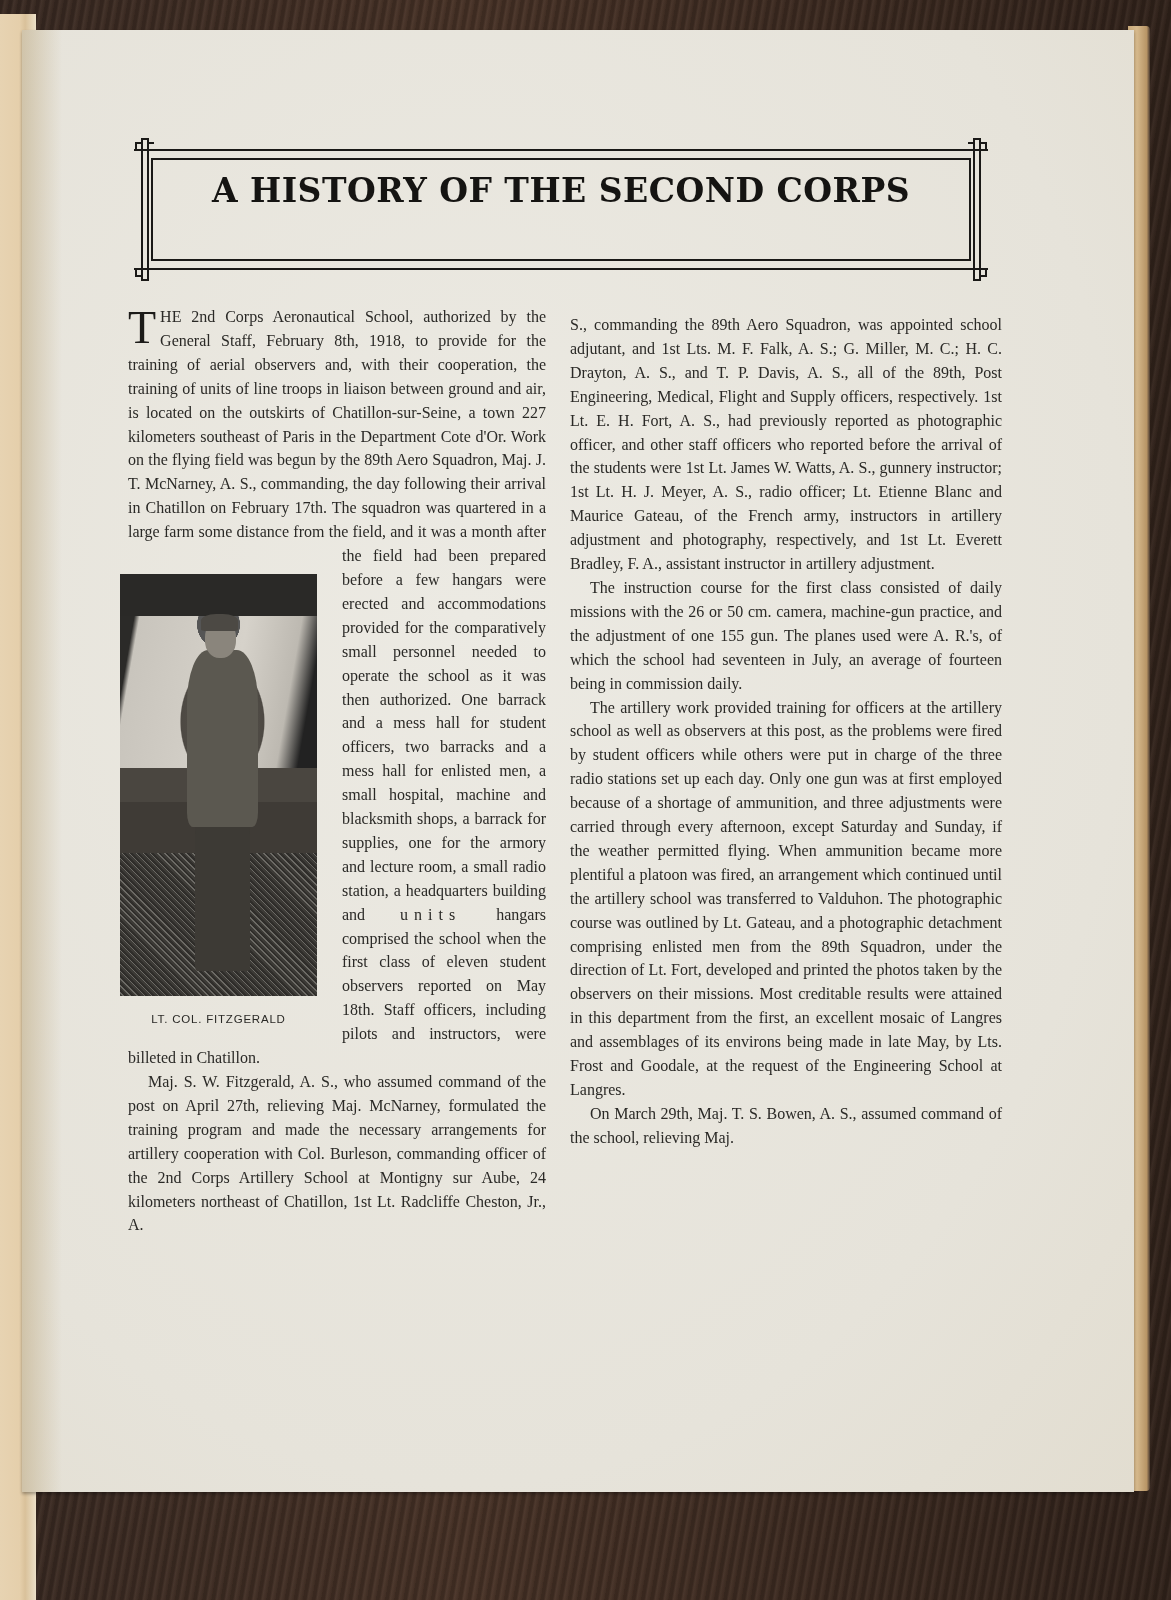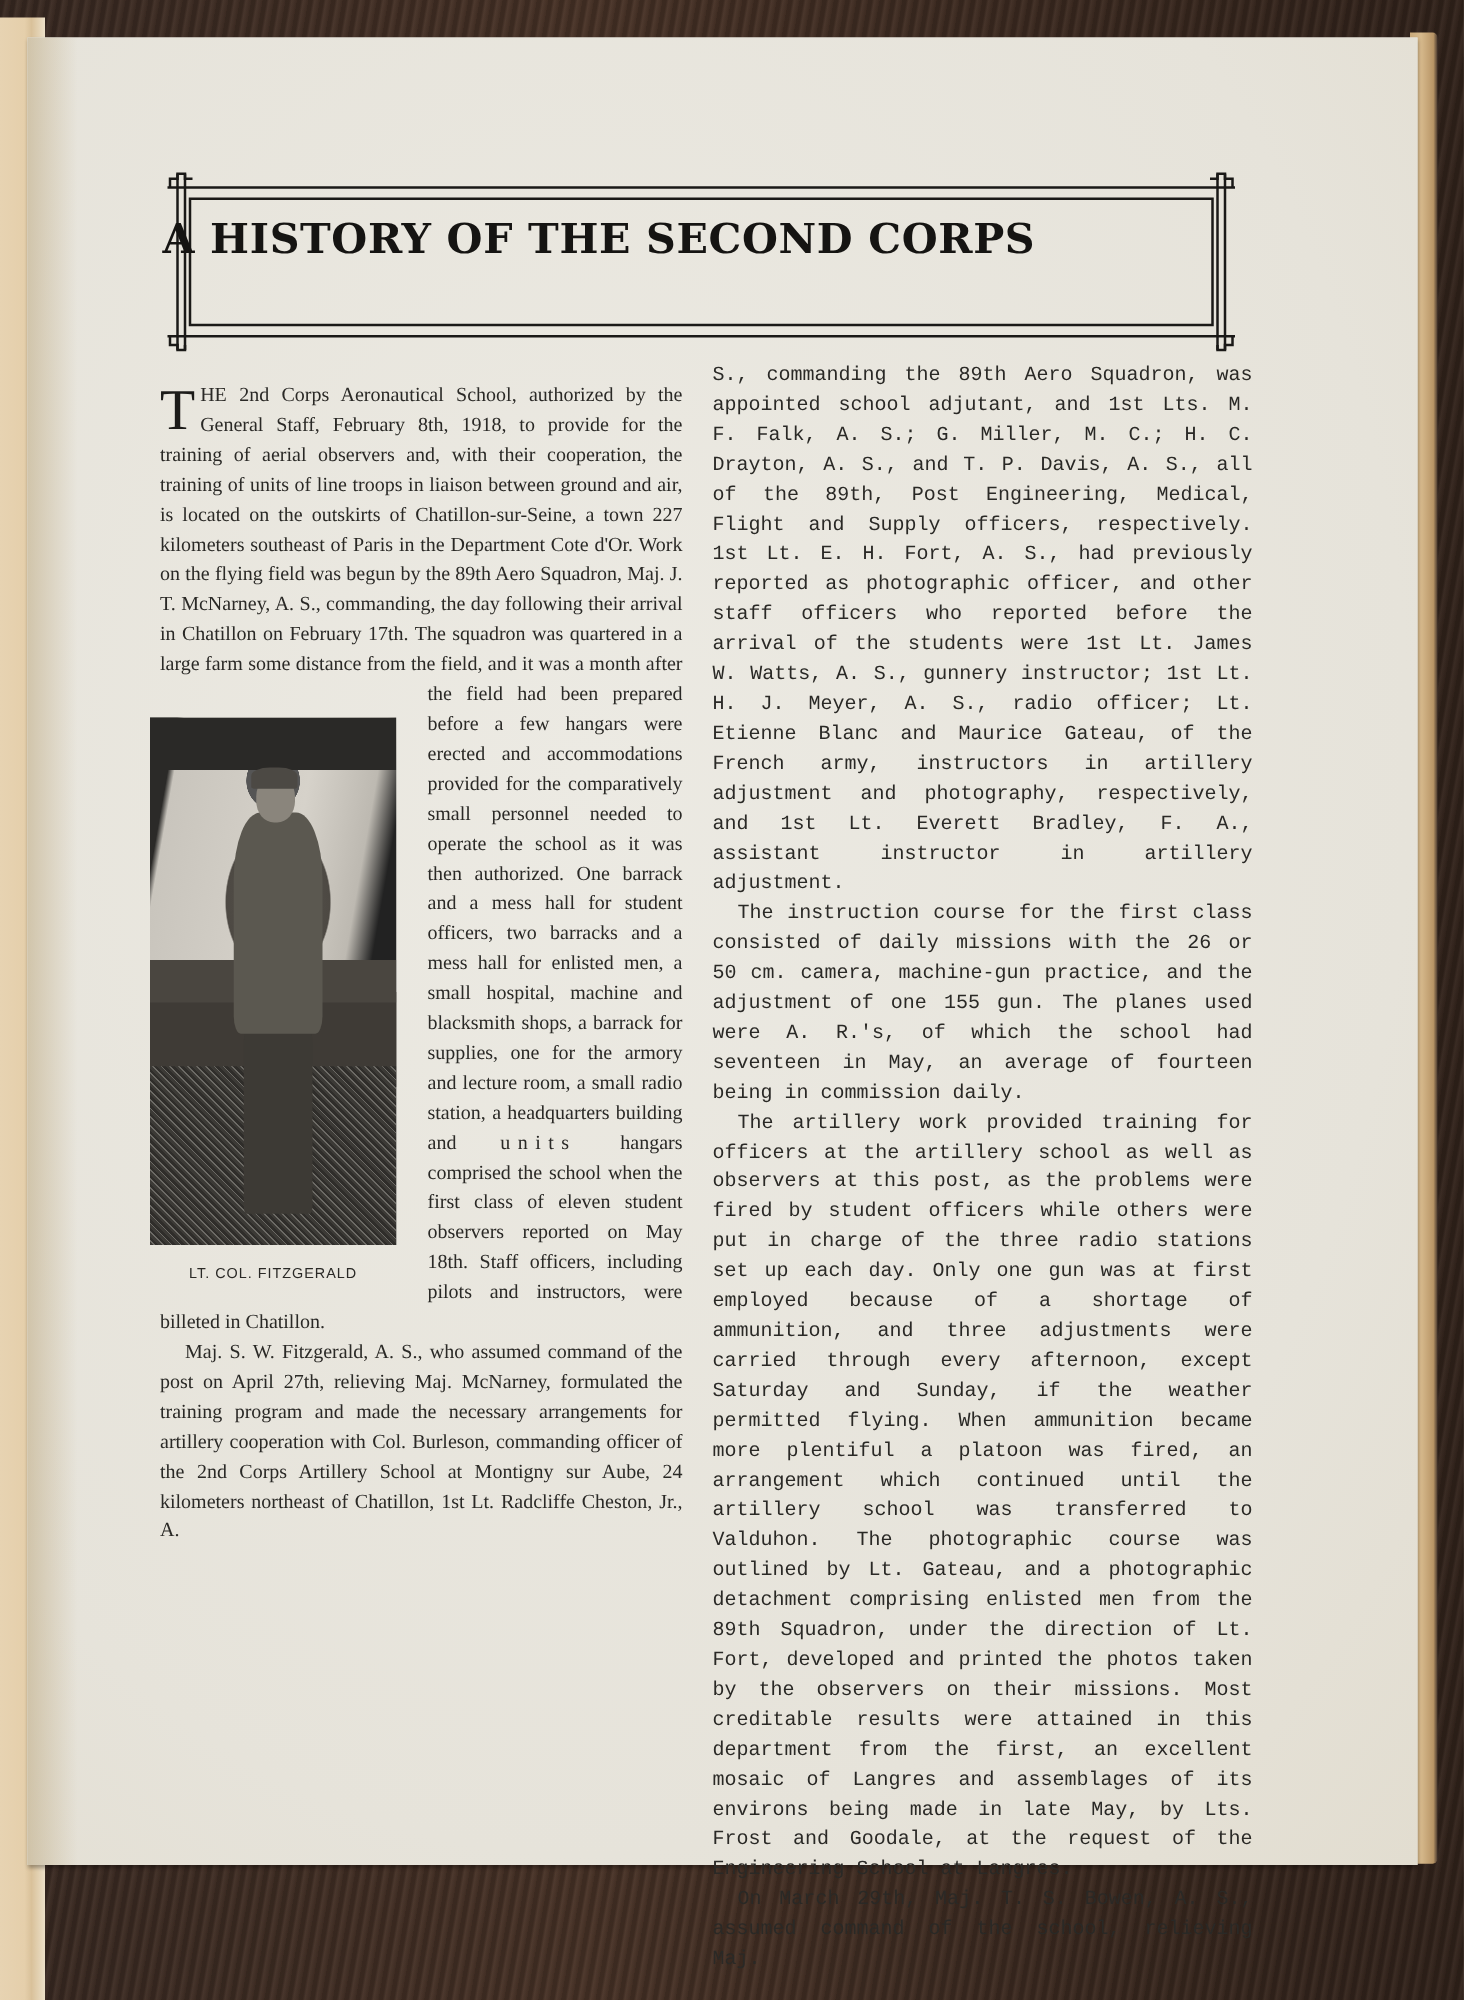--- a/index.html
+++ b/index.html
@@ -31,38 +31,38 @@
       position: absolute; left: 22px; top: 30px; width: 40px; height: 1462px;
       background: linear-gradient(90deg, rgba(190,170,130,0.55), rgba(230,225,210,0));
     }
     
     .title-frame {
       position: absolute; left: 130px; top: 137px; width: 862px; height: 145px;
     }
     .title-frame svg { position: absolute; left: 0; top: 0; }
     .title-text {
       position: absolute; left: 0; top: 34px; width: 862px;
-      text-align: left;
+      text-align: center;
       font-family: "DejaVu Serif", "Liberation Serif", serif;
       font-weight: bold;
       font-size: 33px;
       line-height: 40px;
       letter-spacing: 0.5px;
       color: #151412;
     }
     
     .col {
       position: absolute;
       font-size: 16px;
       line-height: 23.9px;
       color: #2a2926;
       text-align: justify;
     }
     .col-left { left: 128px; top: 305px; width: 418px; }
-    .col-right { left: 570px; top: 289px; width: 432px; font-family: Liberation Mono, monospace; }
+    .col-right { left: 570px; top: 313px; width: 432px; }
     .col p { text-indent: 0; }
     .col p.ind { text-indent: 20px; }
     .dropcap {
       float: left;
       font-size: 46px;
       line-height: 38px;
       margin: 4px 4px 0 0;
       color: #1c1b19;
     }
     .photo-block {
@@ -151,16 +151,16 @@
     </span>
     <span>had been prepared before a few hangars were erected and accommodations provided for the comparatively small personnel needed to operate the school as it was then authorized. One barrack and a mess hall for student officers, two barracks and a mess hall for enlisted men, a small hospital, machine and blacksmith shops, a barrack for supplies, one for the armory and lecture room, a small radio station, a headquarters building and</span>
     <span class="spaced">units</span>
     <span>hangars comprised the school when the first class of eleven student observers reported on May 18th. Staff officers, including pilots and instructors, were billeted in Chatillon.</span>
   </p>
   <p class="ind">Maj. S. W. Fitzgerald, A. S., who assumed command of the post on April 27th, relieving Maj. McNarney, formulated the training program and made the necessary arrangements for artillery cooperation with Col. Burleson, commanding officer of the 2nd Corps Artillery School at Montigny sur Aube, 24 kilometers northeast of Chatillon, 1st Lt. Radcliffe Cheston, Jr., A.</p>
 </div>
 
 <div class="col col-right">
   <p>S., commanding the 89th Aero Squadron, was appointed school adjutant, and 1st Lts. M. F. Falk, A. S.; G. Miller, M. C.; H. C. Drayton, A. S., and T. P. Davis, A. S., all of the 89th, Post Engineering, Medical, Flight and Supply officers, respectively. 1st Lt. E. H. Fort, A. S., had previously reported as photographic officer, and other staff officers who reported before the arrival of the students were 1st Lt. James W. Watts, A. S., gunnery instructor; 1st Lt. H. J. Meyer, A. S., radio officer; Lt. Etienne Blanc and Maurice Gateau, of the French army, instructors in artillery adjustment and photography, respectively, and 1st Lt. Everett Bradley, F. A., assistant instructor in artillery adjustment.</p>
-  <p class="ind">The instruction course for the first class consisted of daily missions with the 26 or 50 cm. camera, machine-gun practice, and the adjustment of one 155 gun. The planes used were A. R.'s, of which the school had seventeen in May, an average of fourteen being in commission daily.</p>
+  <p class="ind">The instruction course for the first class consisted of daily missions with the 26 or 50 cm. camera, machine-gun practice, and the adjustment of one 155 gun. The planes used were A. R.'s, of which the school had seventeen in July, an average of fourteen being in commission daily.</p>
   <p class="ind">The artillery work provided training for officers at the artillery school as well as observers at this post, as the problems were fired by student officers while others were put in charge of the three radio stations set up each day. Only one gun was at first employed because of a shortage of ammunition, and three adjustments were carried through every afternoon, except Saturday and Sunday, if the weather permitted flying. When ammunition became more plentiful a platoon was fired, an arrangement which continued until the artillery school was transferred to Valduhon. The photographic course was outlined by Lt. Gateau, and a photographic detachment comprising enlisted men from the 89th Squadron, under the direction of Lt. Fort, developed and printed the photos taken by the observers on their missions. Most creditable results were attained in this department from the first, an excellent mosaic of Langres and assemblages of its environs being made in late May, by Lts. Frost and Goodale, at the request of the Engineering School at Langres.</p>
   <p class="ind">On March 29th, Maj. T. S. Bowen, A. S., assumed command of the school, relieving Maj.</p>
 </div>
 
 </body></html>

